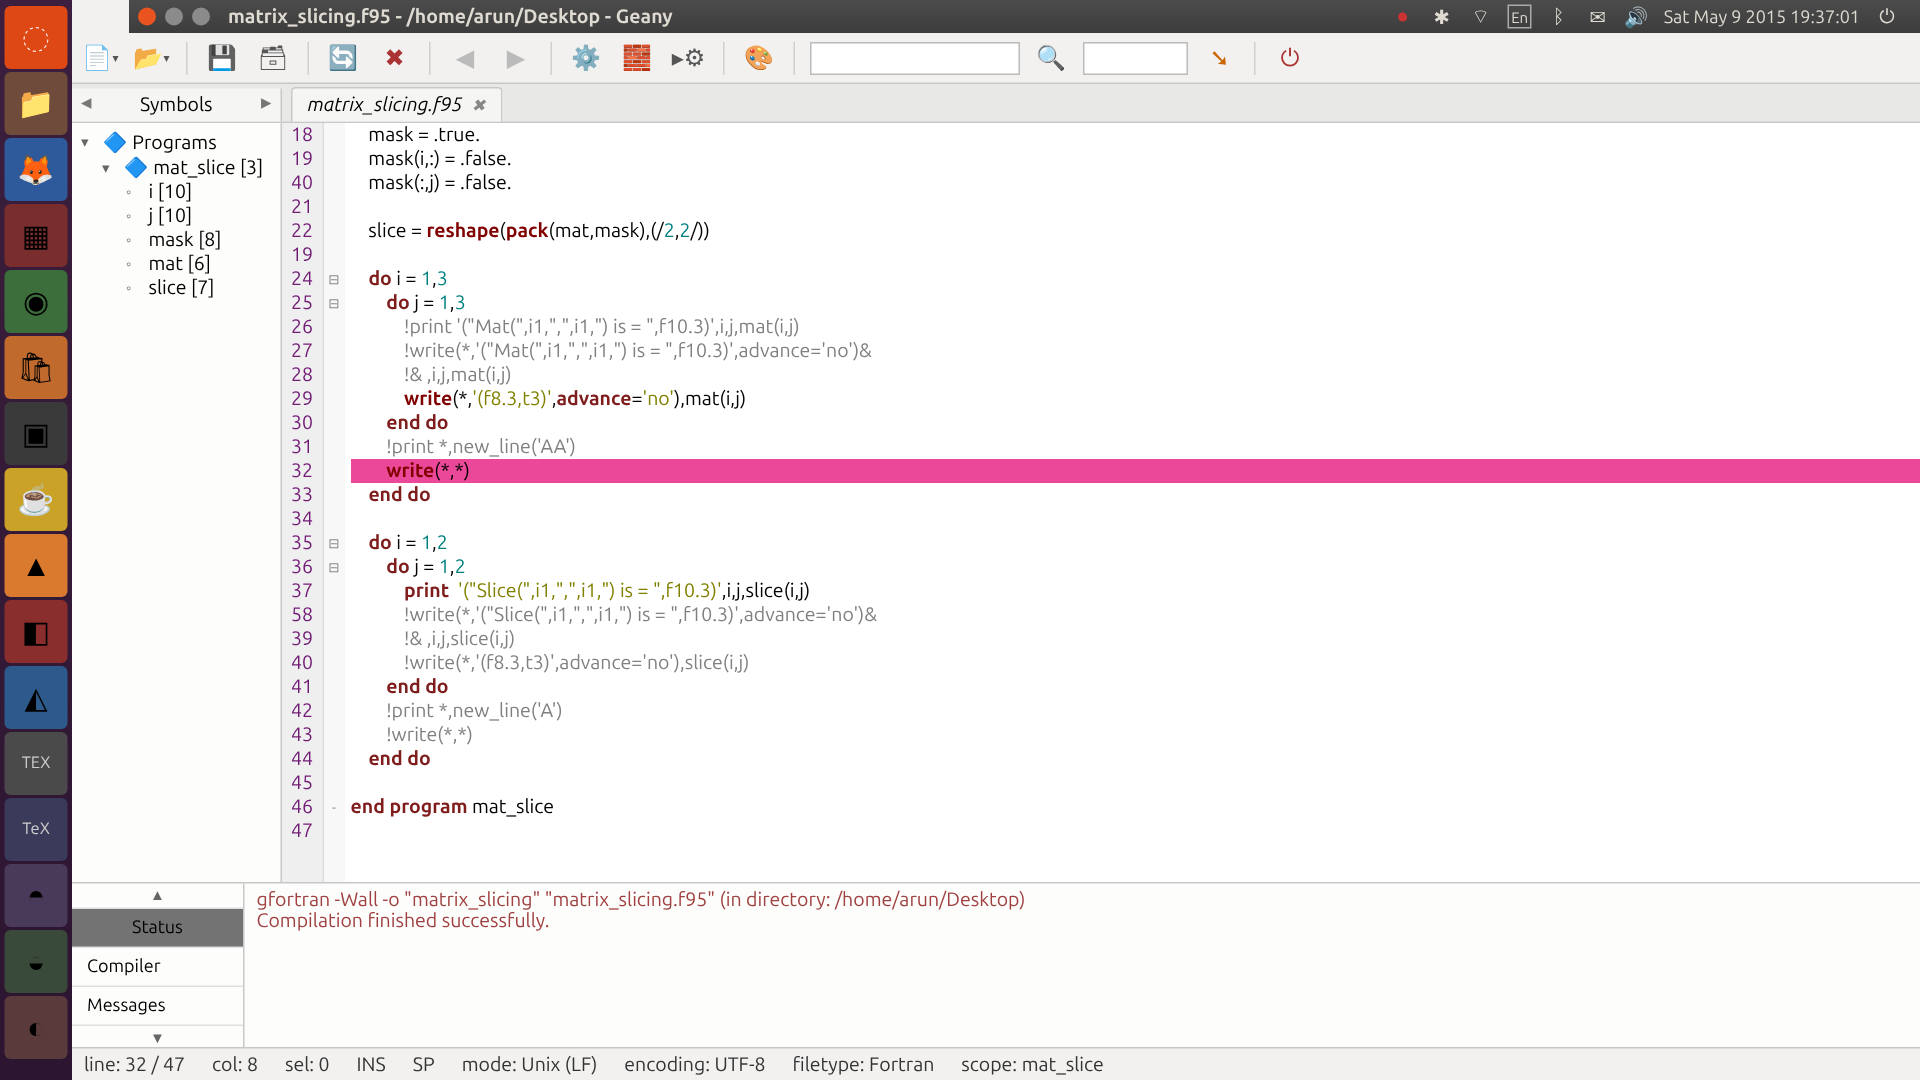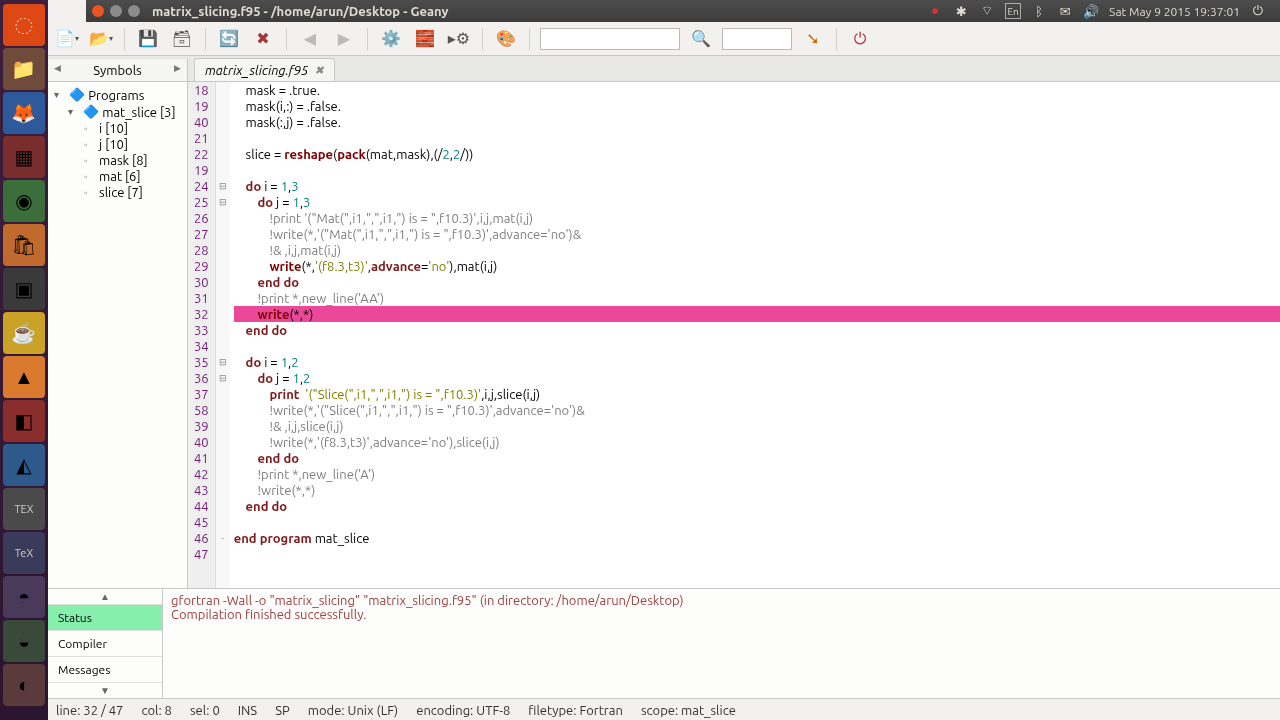--- a/index.html
+++ b/index.html
@@ -40,21 +40,21 @@
 .code-line.hl { background: #ec4899; }
 .kw { color: #7f1d1d; font-weight: bold; }
 .fn { color: #800000; font-weight: bold; }
 .num { color: #008080; }
 .str { color: #808000; }
 .com { color: #808080; }
 .bottom-panel { height: 110px; display: flex; border-top: 1px solid #c8c8c8; background: #fdfdfc; }
 .bottom-tabs { width: 115px; display: flex; flex-direction: column; border-right: 1px solid #c8c8c8; }
 .bottom-tab { padding: 6px 10px; font-size: 12px; border-bottom: 1px solid #e0e0e0; text-align: left; }
 .bottom-tab.arrow { text-align: center; padding: 2px; font-size: 10px; color: #666; }
-.bottom-tab.active { background: #86efac; }
+.bottom-tab.active { background: #737373; text-align: center; }
 .bottom-content { flex: 1; padding: 4px 8px; font-size: 12px; color: #a04040; overflow: auto; }
 .statusbar { height: 22px; background: #f2f1f0; border-top: 1px solid #c8c8c8; display: flex; align-items: center; padding: 0 8px; gap: 18px; font-size: 12px; color: #333; }
 .arrow-btn { font-size: 9px; color: #777; padding: 0 4px; }
 </style>
 </head>
 <body>
 
 <div class="launcher">
   <div class="launcher-item ubuntu-logo">◌</div>
   <div class="launcher-item" style="background:#6e4b3a">📁</div>

